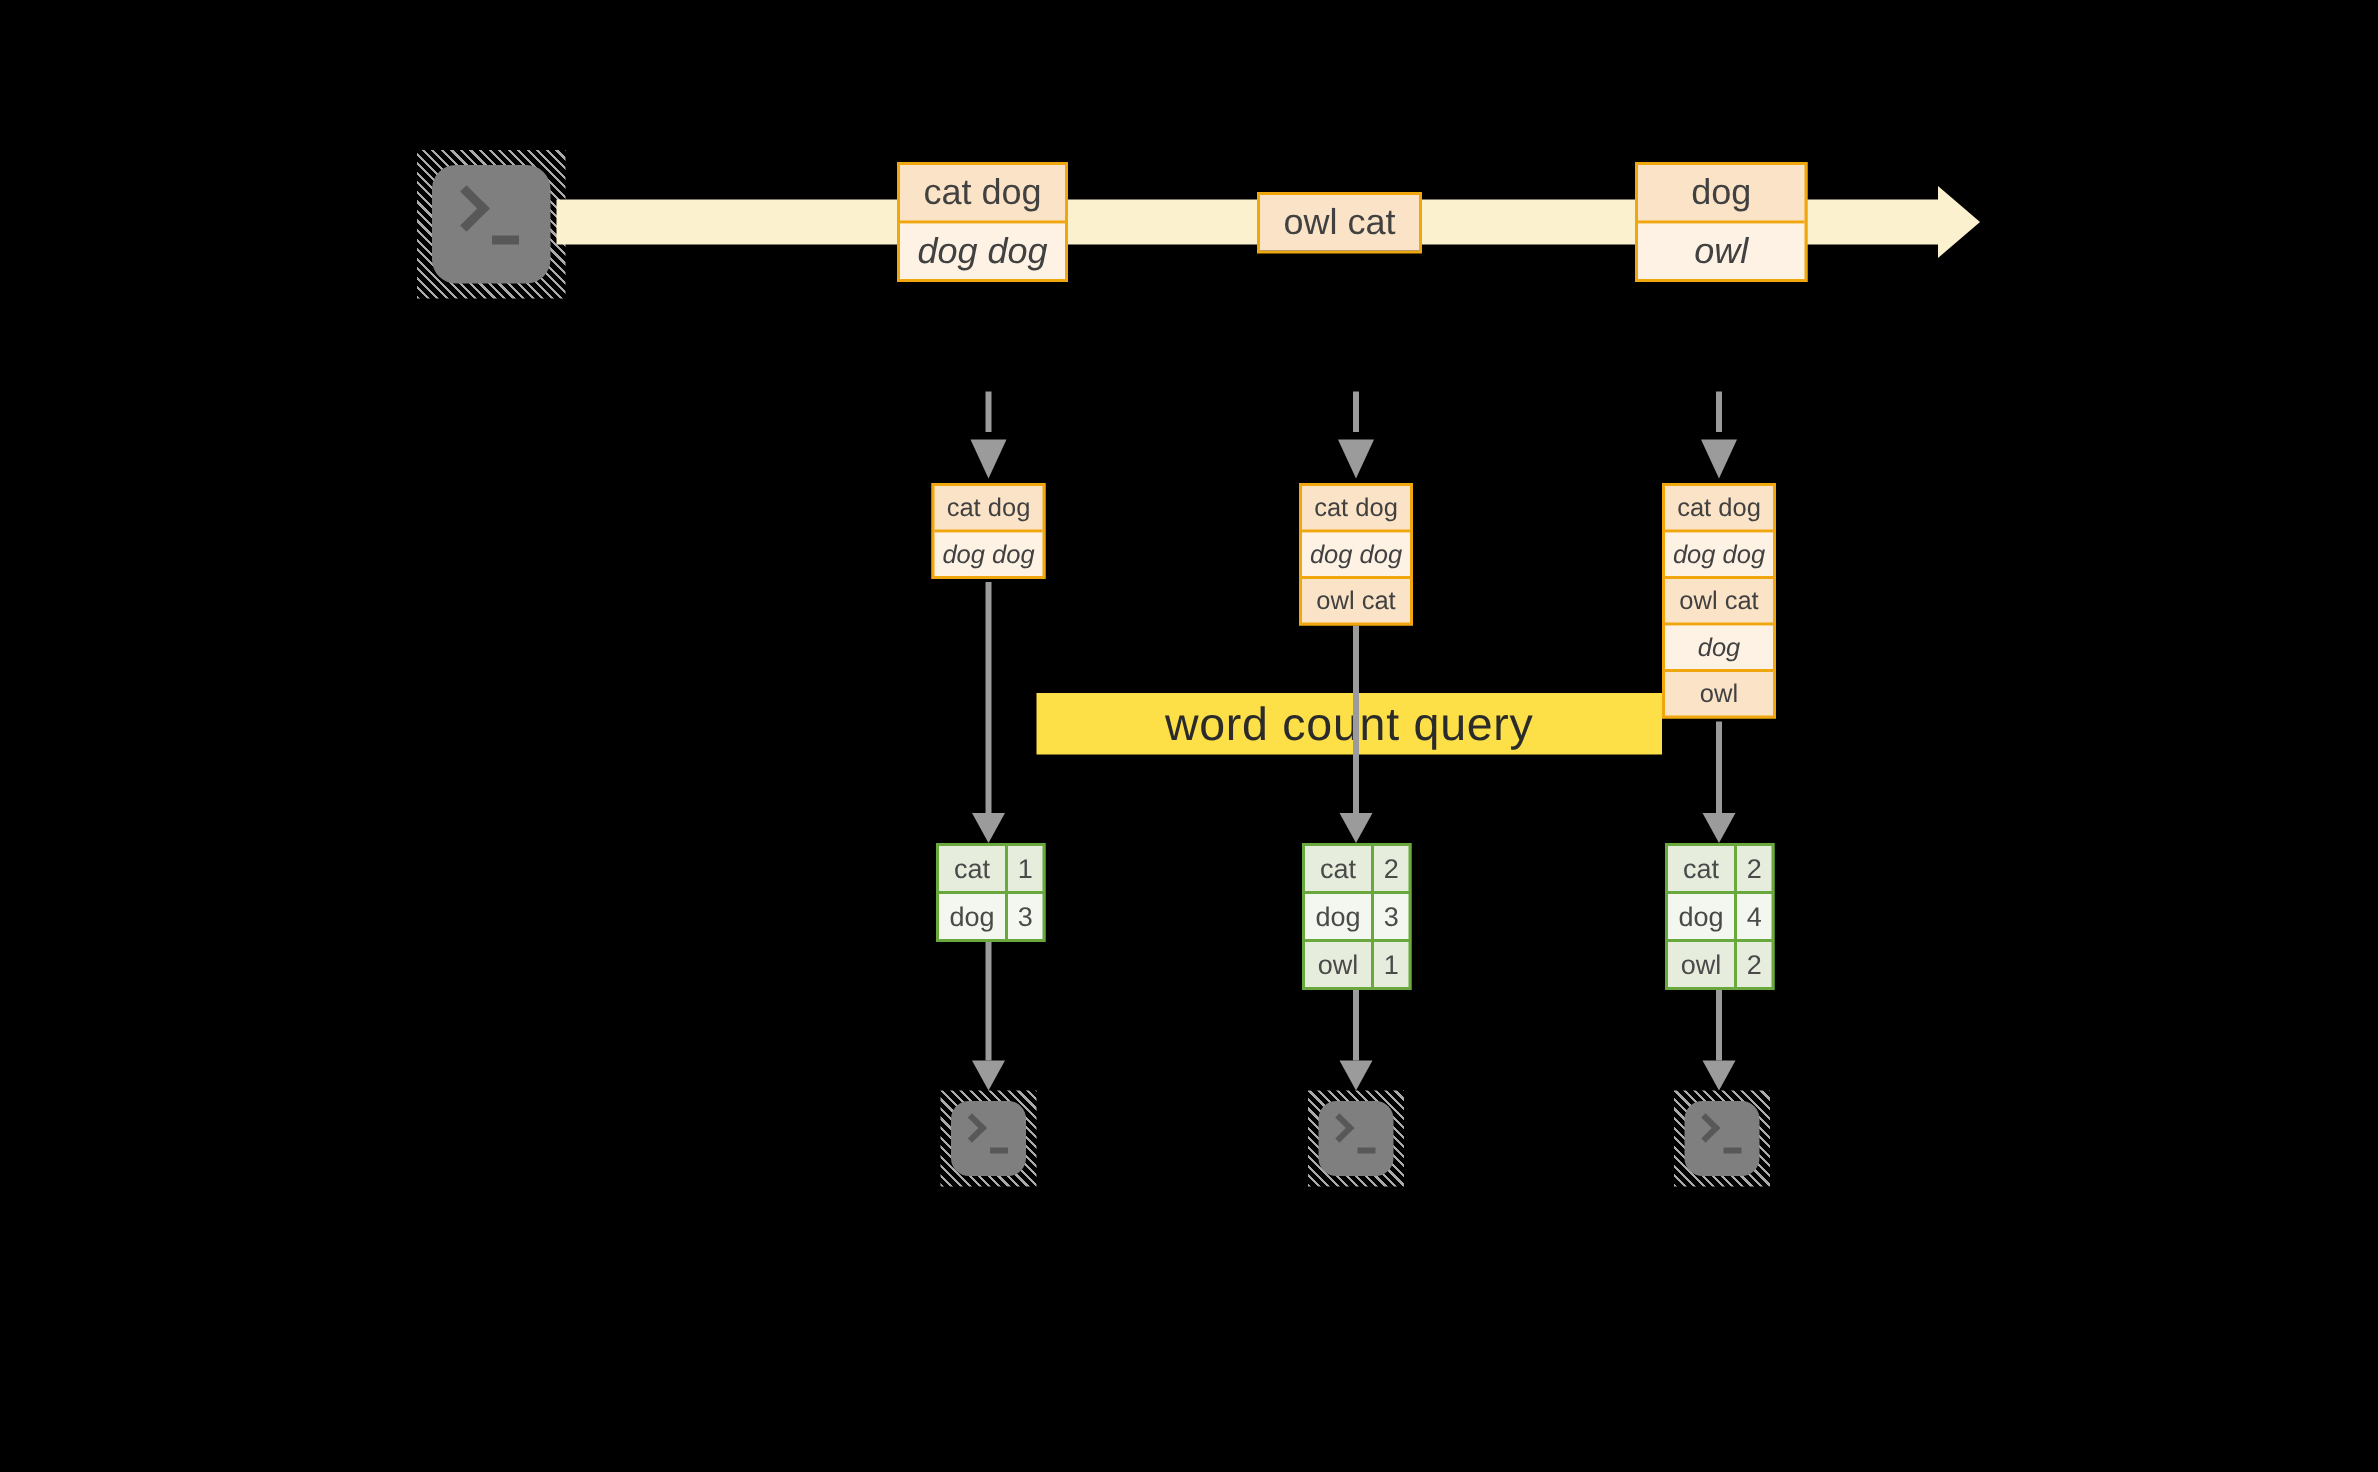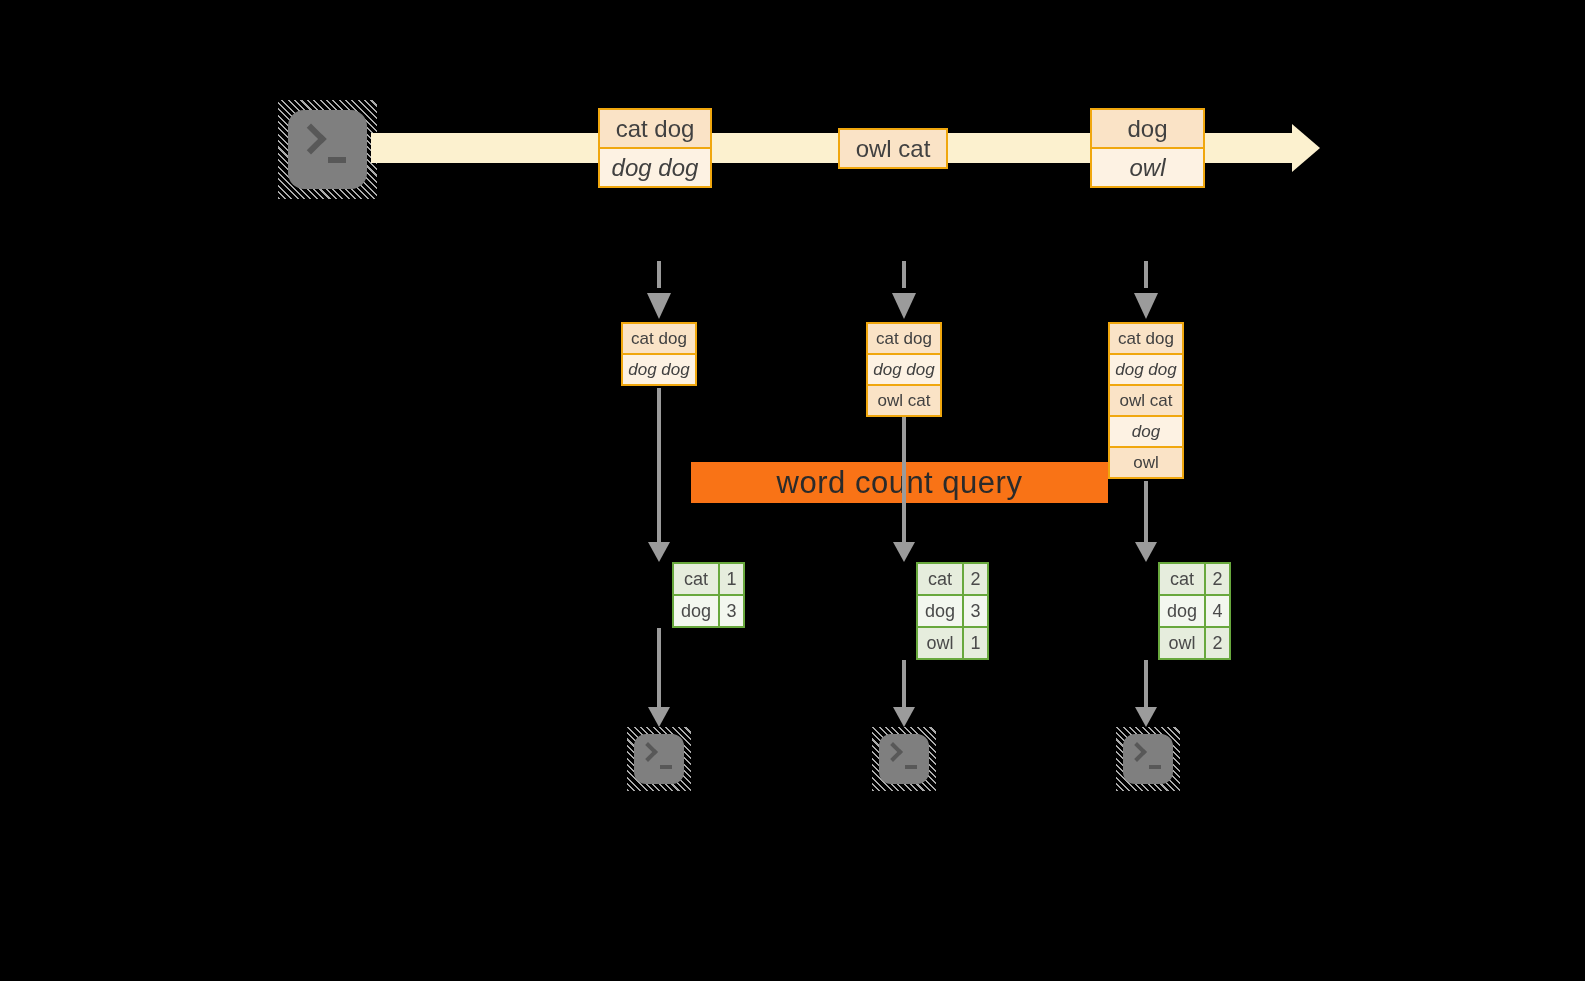--- a/index.html
+++ b/index.html
@@ -51,29 +51,29 @@
   .vline{position:absolute;width:4px;background:#9b9b9b;z-index:2;}
   .tri-down{
     position:absolute;width:0;height:0;z-index:2;
     border-left:11px solid transparent;border-right:11px solid transparent;
     border-top:20px solid #9b9b9b;
   }
   .tri-down.wide{border-left-width:12px;border-right-width:12px;border-top-width:26px;}
 
   
   .banner{
-    left:691px;top:462px;width:417px;height:41px;background:#f97316;z-index:1;
+    left:691px;top:462px;width:417px;height:41px;background:#fde047;z-index:1;
     display:flex;align-items:center;justify-content:center;
     font-size:31px;color:#2b2b2b;letter-spacing:0.5px;
   }
 
   
   .counts{
     position:absolute;display:grid;grid-template-columns:44px 23px;grid-auto-rows:30px;
-    gap:2px;border:2px solid #68a83d;background:#68a83d;z-index:2;margin-left:48px;
+    gap:2px;border:2px solid #68a83d;background:#68a83d;z-index:2;
   }
   .counts .cell{
     display:flex;align-items:center;justify-content:center;font-size:18px;color:#4a4a4a;
   }
   .gfill-d{background:#e6eddd;}
   .gfill-l{background:#f3f7ef;}
 
   .stack{z-index:3;}
 </style>
 </head>

